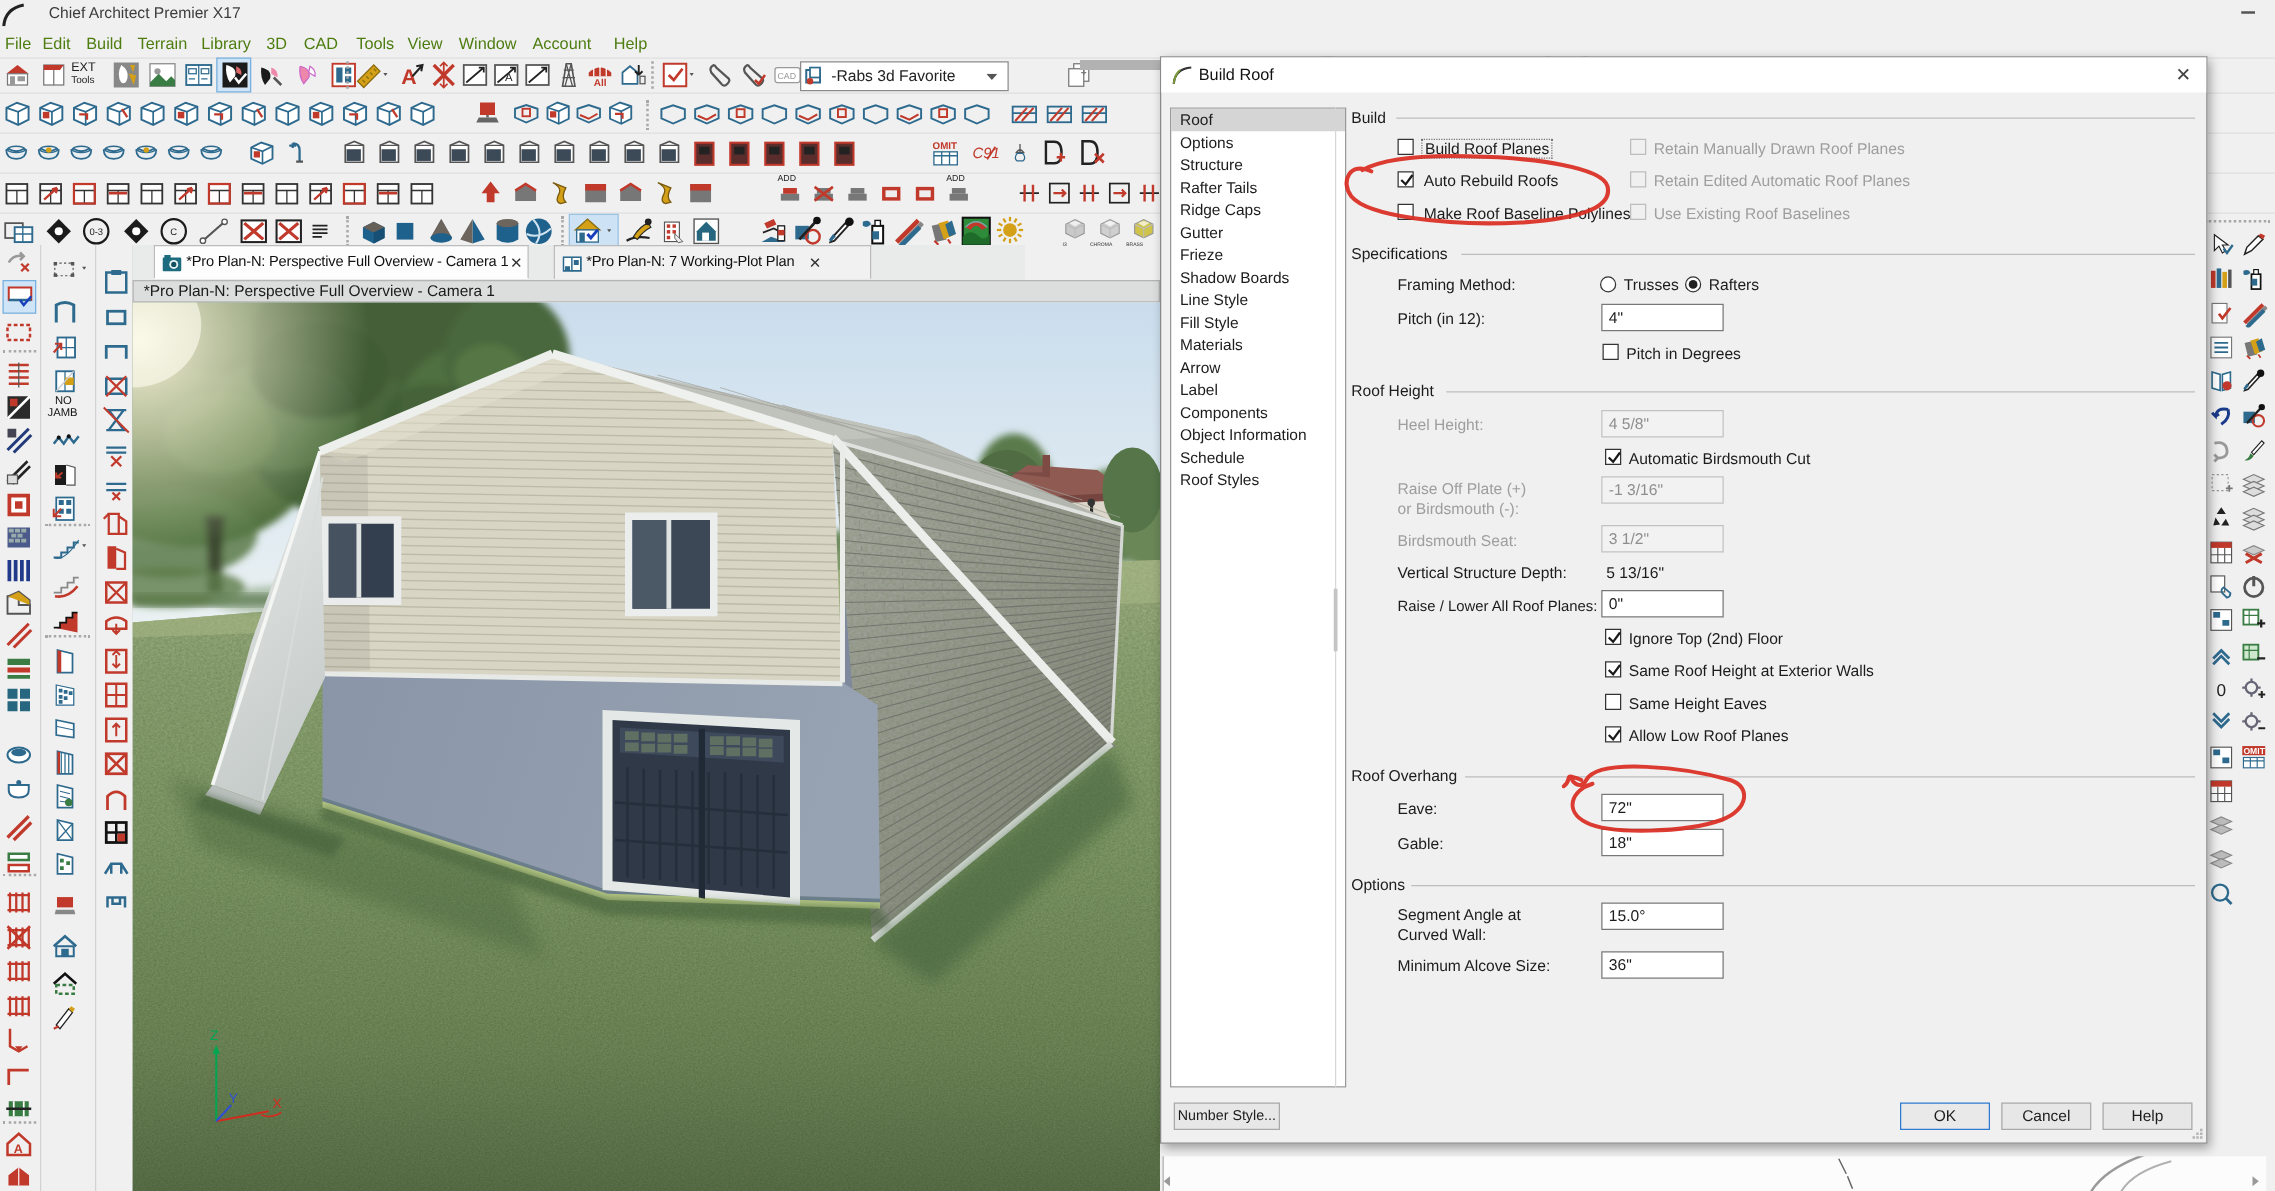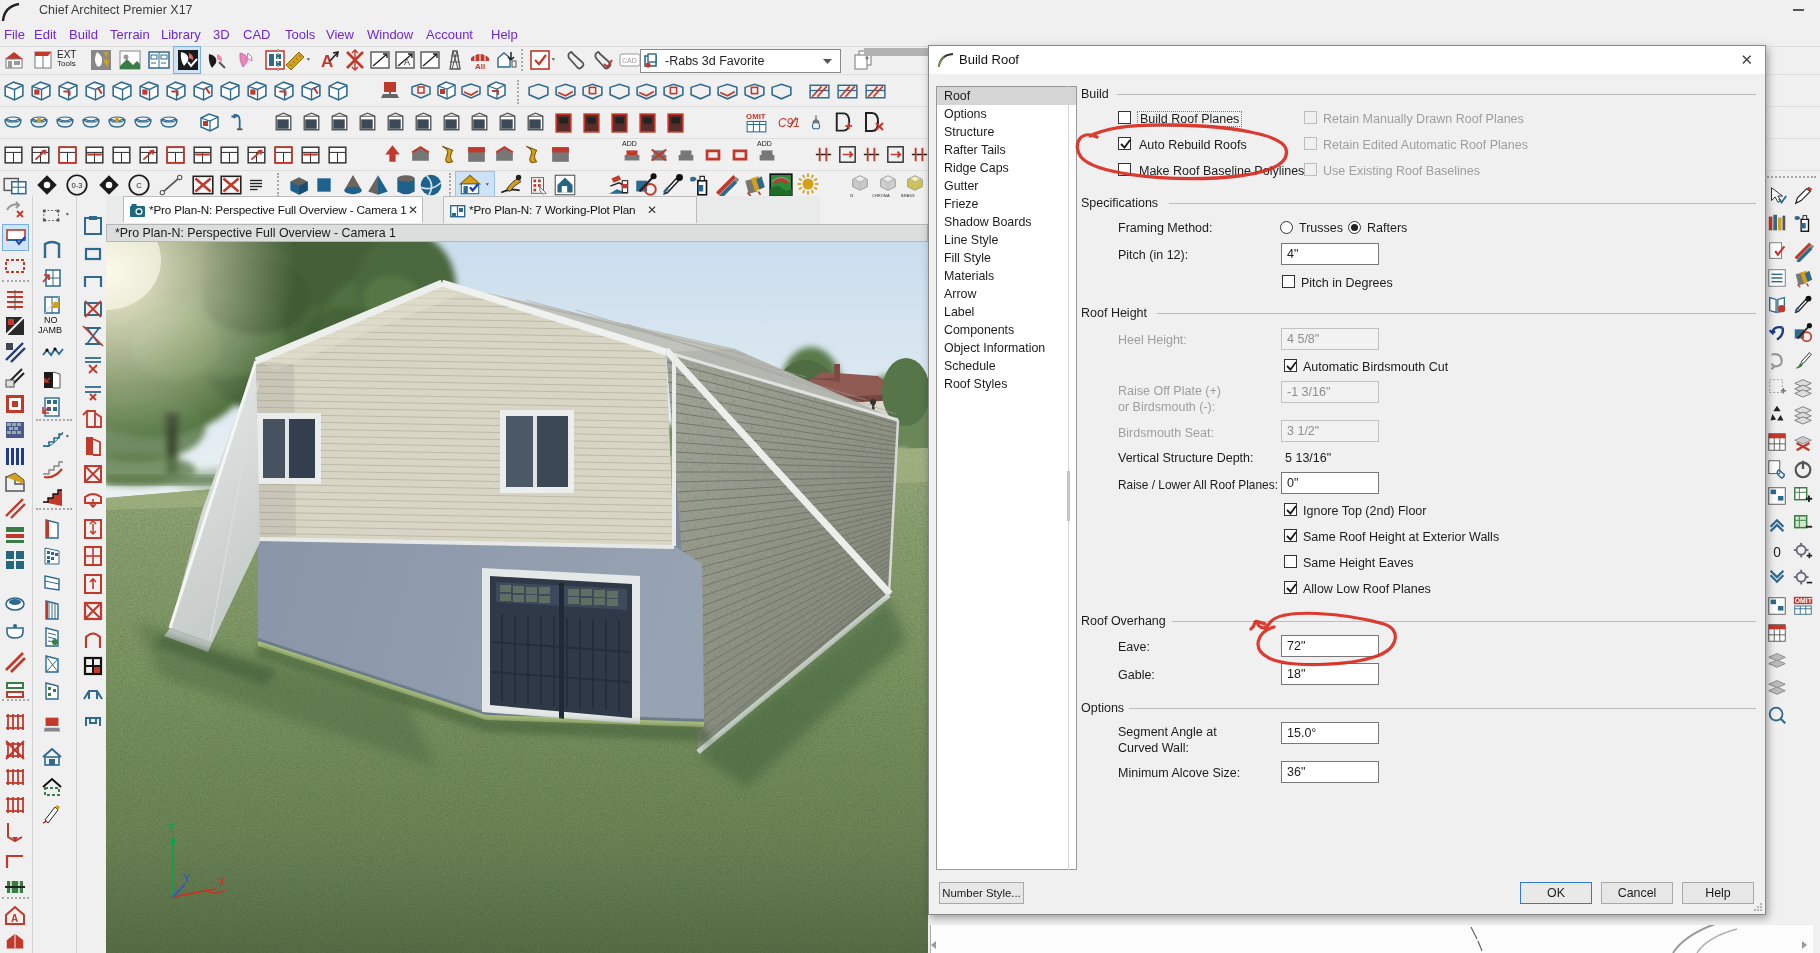--- a/index.html
+++ b/index.html
@@ -3,21 +3,21 @@
 <style>
 html,body{margin:0;padding:0;}
 body{width:1820px;height:953px;overflow:hidden;position:relative;background:#f0f0f0;
  font-family:"Liberation Sans",sans-serif;font-size:12.5px;color:#1c1c1c;}
 .abs{position:absolute;}
 
 #titlebar{left:0;top:0;width:1820px;height:22px;background:#f0f0f0;}
 #titletext{left:21px;top:3px;font-size:12.5px;color:#3c3c3c;margin-left:18px;}
 #minbtn{left:1793px;top:9px;width:11px;height:2px;background:#555;}
 #menubar{left:0;top:22px;width:1820px;height:24px;background:#f0f0f0;}
-.mi{position:absolute;top:27px;font-size:13px;color:#6d28d9;}
+.mi{position:absolute;top:27px;font-size:13px;color:#4d7c0f;}
 .tbrow{left:0;background:#f0f0f0;border-top:1px solid #dedede;}
 
 #tabbar{left:106px;top:196px;width:714px;height:28px;background:#e9eaea;}
 .tab{position:absolute;top:196px;height:27px;border:1px solid #bcbcbc;border-bottom:none;box-sizing:border-box;}
 .tabtxt{position:absolute;top:6px;font-size:11.7px;letter-spacing:-0.15px;color:#111;white-space:nowrap;}
 .tabx{position:absolute;top:6px;font-size:12px;color:#333;}
 #viewtitle{left:106px;top:224px;width:822px;height:18px;background:#dcdddd;border:1px solid #b5b5b5;box-sizing:border-box;}
 #viewtitle span{position:absolute;left:8px;top:1px;font-size:12.4px;color:#1b1b1b;}
 #viewport{left:106px;top:242px;width:822px;height:711px;background:#dfe9ef;}
 
@@ -1436,21 +1436,21 @@
       <path d="M16,17 h6" stroke="#222" stroke-width="1.8"></path>
     </svg>
     <svg style="position:absolute;left:1792px;top:594.5px;" width="22" height="22" viewBox="0 0 24 24">
       <rect x="2" y="2" width="20" height="8" fill="#c0392b"></rect>
       <text x="3" y="9" font-size="7.5" fill="#fff" font-weight="bold">OMIT</text>
       <rect x="3" y="12" width="18" height="9" fill="#fff" stroke="#2e6a8e"></rect>
       <path d="M3,15 h18 M9,12 v9 M15,12 v9" stroke="#2e6a8e"></path>
     </svg>
   </div>
 
-<div class="abs" style="left:640px;top:49px;width:201px;height:24px;border:1px solid #8a8a8a;background:#fff;box-sizing:border-box">
+<div class="abs" style="left:640px;top:49px;width:167px;height:24px;border:1px solid #8a8a8a;background:#fff;box-sizing:border-box">
  <svg width="16" height="16" style="position:absolute;left:3px;top:3px">
       <rect x="1" y="3" width="11" height="10" fill="none" stroke="#2e6a8e" stroke-width="1.6"></rect>
       <rect x="4" y="1" width="8" height="8" fill="#fff" stroke="#2e6a8e" stroke-width="1.4"></rect>
       <circle cx="4" cy="12" r="2.6" fill="#c0392b"></circle>
     </svg>
  <span style="position:absolute;left:24px;top:4px;font-size:12.5px;color:#222">-Rabs 3d Favorite</span>
  <svg width="10" height="6" style="position:absolute;right:7px;top:9px">
       <path d="M0,0 L9,0 L4.5,5 Z" fill="#555"></path>
     </svg>
 </div>

